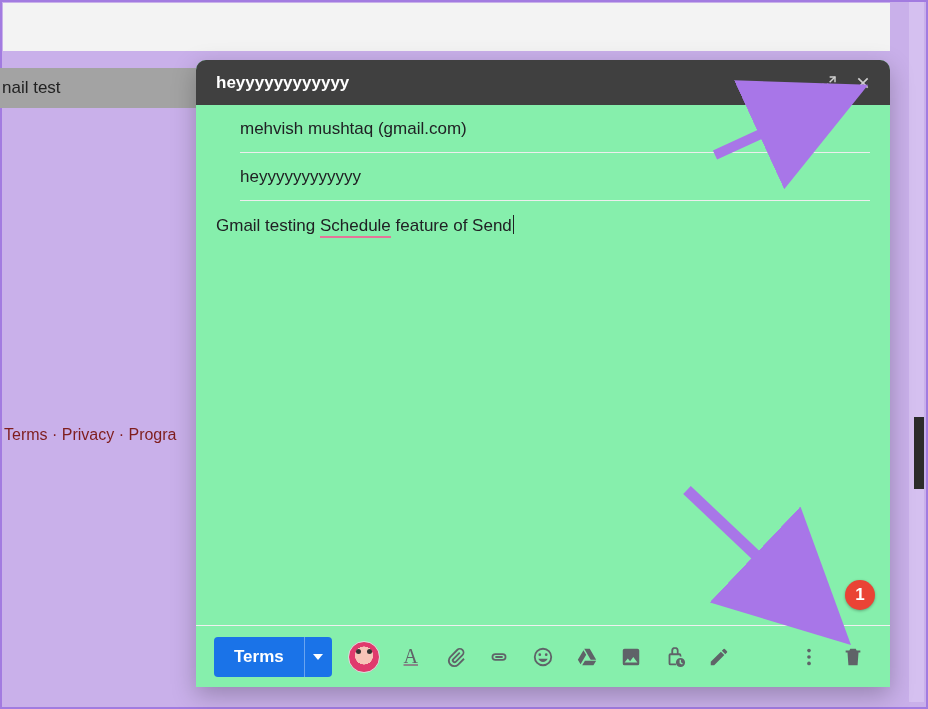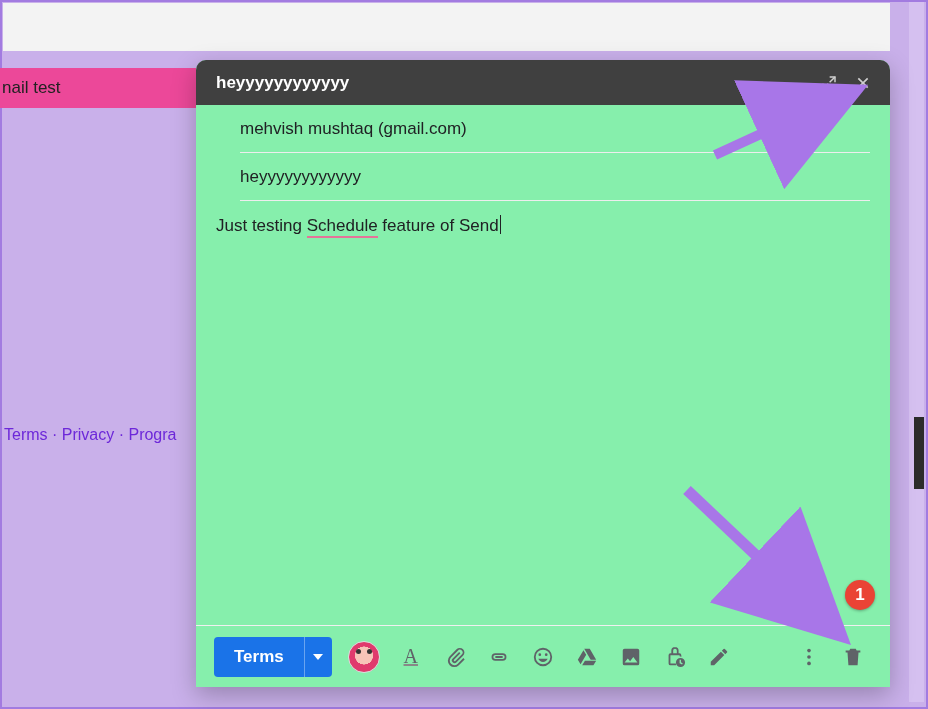--- a/index.html
+++ b/index.html
@@ -11,25 +11,25 @@
     border: 2px solid #a27be0;
     pointer-events: none;
   }
 
   .top-bar {
     position: absolute; left: 3px; top: 3px; width: 887px; height: 48px;
     background: #f3f3f3;
   }
   .thread-row {
     position: absolute; left: 0; top: 68px; width: 196px; height: 40px;
-    background: #ec4899; display: flex; align-items: center;
+    background: #a3a3a3; display: flex; align-items: center;
     font-size: 17px; color: #222; padding-left: 2px;
   }
   .footer-links {
-    position: absolute; left: 4px; top: 426px; font-size: 16px; color: #6d28d9;
+    position: absolute; left: 4px; top: 426px; font-size: 16px; color: #7f1d1d;
   }
 
   .scroll-track {
     position: absolute; right: 4px; top: 2px; width: 15px; height: 700px;
     background: #d5c0f0;
   }
   .scroll-thumb {
     position: absolute; right: 0; top: 415px; width: 10px; height: 72px;
     background: #2b2b2b;
   }
@@ -140,21 +140,21 @@
   <div class="compose-fields">
     <div class="field-row">
       <span>mehvish mushtaq (gmail.com)</span>
     </div>
     <div class="field-row">
       <span>heyyyyyyyyyyyy</span>
     </div>
   </div>
 
   <div class="body-area">
-    <span>Just testing </span><span class="spellcheck">Schedule</span><span> feature of Send</span><span class="cursor"></span>
+    <span>Gmail testing </span><span class="spellcheck">Schedule</span><span> feature of Send</span><span class="cursor"></span>
   </div>
 
   <div class="compose-toolbar">
     <div class="send-group">
       <button class="send-btn">Terms</button>
       <button class="send-more">
         <svg viewBox="0 0 10 10">
             <path d="M0 2 L5 8 L10 2 Z"></path>
           </svg>
       </button>

